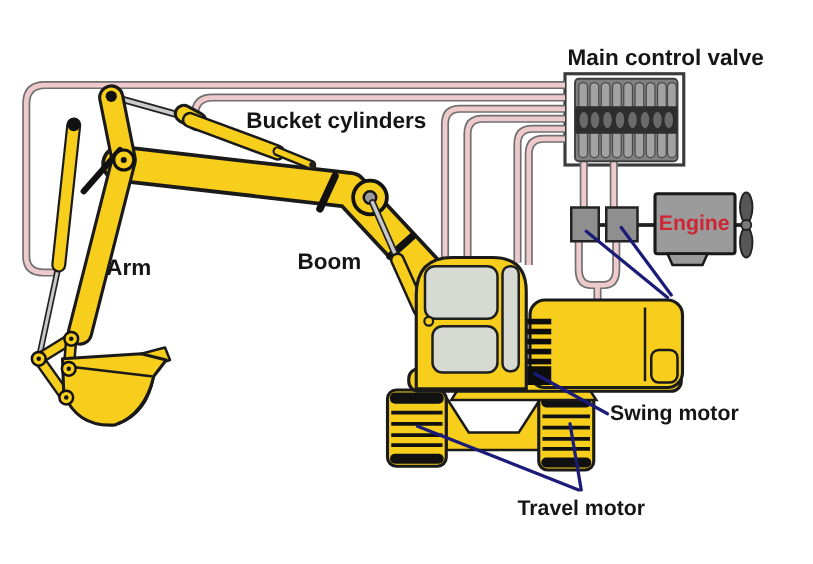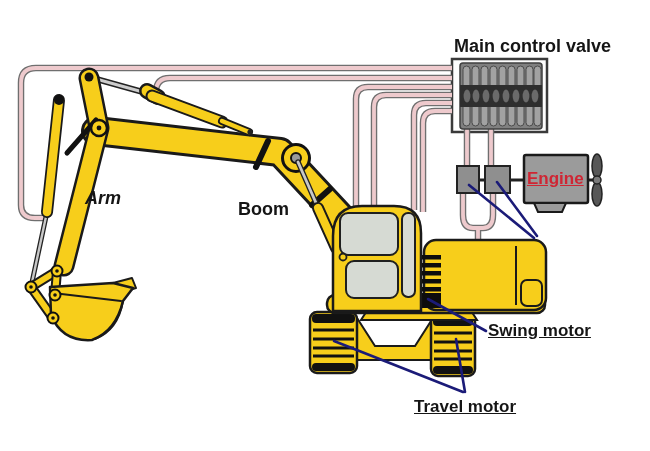--- a/index.html
+++ b/index.html
@@ -5,25 +5,25 @@
   html,body{margin:0;padding:0;background:#ffffff;}
   #stage{
     position:relative;width:650px;height:451px;background:#ffffff;overflow:hidden;
     font-family:"Liberation Sans",sans-serif;
   }
   #diagram-svg{position:absolute;left:0;top:0;}
   .lbl{
     position:absolute;font-weight:bold;color:#151515;white-space:nowrap;
     font-size:18px;line-height:1;letter-spacing:0px;
   }
-  .lbl-small{font-size:17px;text-decoration:underline;}
+  .lbl-small{font-size:17px;}
   #label-main-control-valve{left:428px;top:37px;margin-left:26px;}
   #label-bucket-cylinders{left:197px;top:87px;}
   #label-boom{left:238px;top:200px;}
-  #label-arm{left:85px;top:189px;font-style:italic;}
+  #label-arm{left:85px;top:205px;}
   #label-main-pump{left:542px;top:235px;}
   #label-swing-motor{left:488px;top:322px;}
   #label-travel-motor{left:414px;top:398px;}
   #label-engine{left:527px;top:170px;color:#cf2533;font-size:17px;}
   #label-hydraulic-tank{
     left:432px;top:258px;width:130px;text-align:center;
     color:#2d2d8e;font-family:"Liberation Serif",serif;font-weight:bold;
     font-size:15px;line-height:1.15;white-space:normal;
   }
 </style>
@@ -232,18 +232,19 @@
   <g stroke="#1b1b78" stroke-width="2.6" fill="none" stroke-linecap="round">
     <line x1="469" y1="185" x2="534" y2="238"></line>
     <line x1="497" y1="182" x2="537" y2="236"></line>
     <line x1="428" y1="299" x2="486" y2="331"></line>
     <line x1="334" y1="341" x2="463" y2="392"></line>
     <line x1="456" y1="339" x2="465" y2="392"></line>
   </g>
 </svg>
 
   <div class="lbl" id="label-main-control-valve">Main control valve</div>
+  <div class="lbl" id="label-bucket-cylinders">Bucket cylinders</div>
   <div class="lbl" id="label-boom">Boom</div>
   <div class="lbl" id="label-arm">Arm</div>
   <div class="lbl lbl-small" id="label-engine">Engine</div>
   <div class="lbl lbl-small" id="label-swing-motor">Swing motor</div>
   <div class="lbl lbl-small" id="label-travel-motor">Travel motor</div>
 </div>
 
 </body></html>

